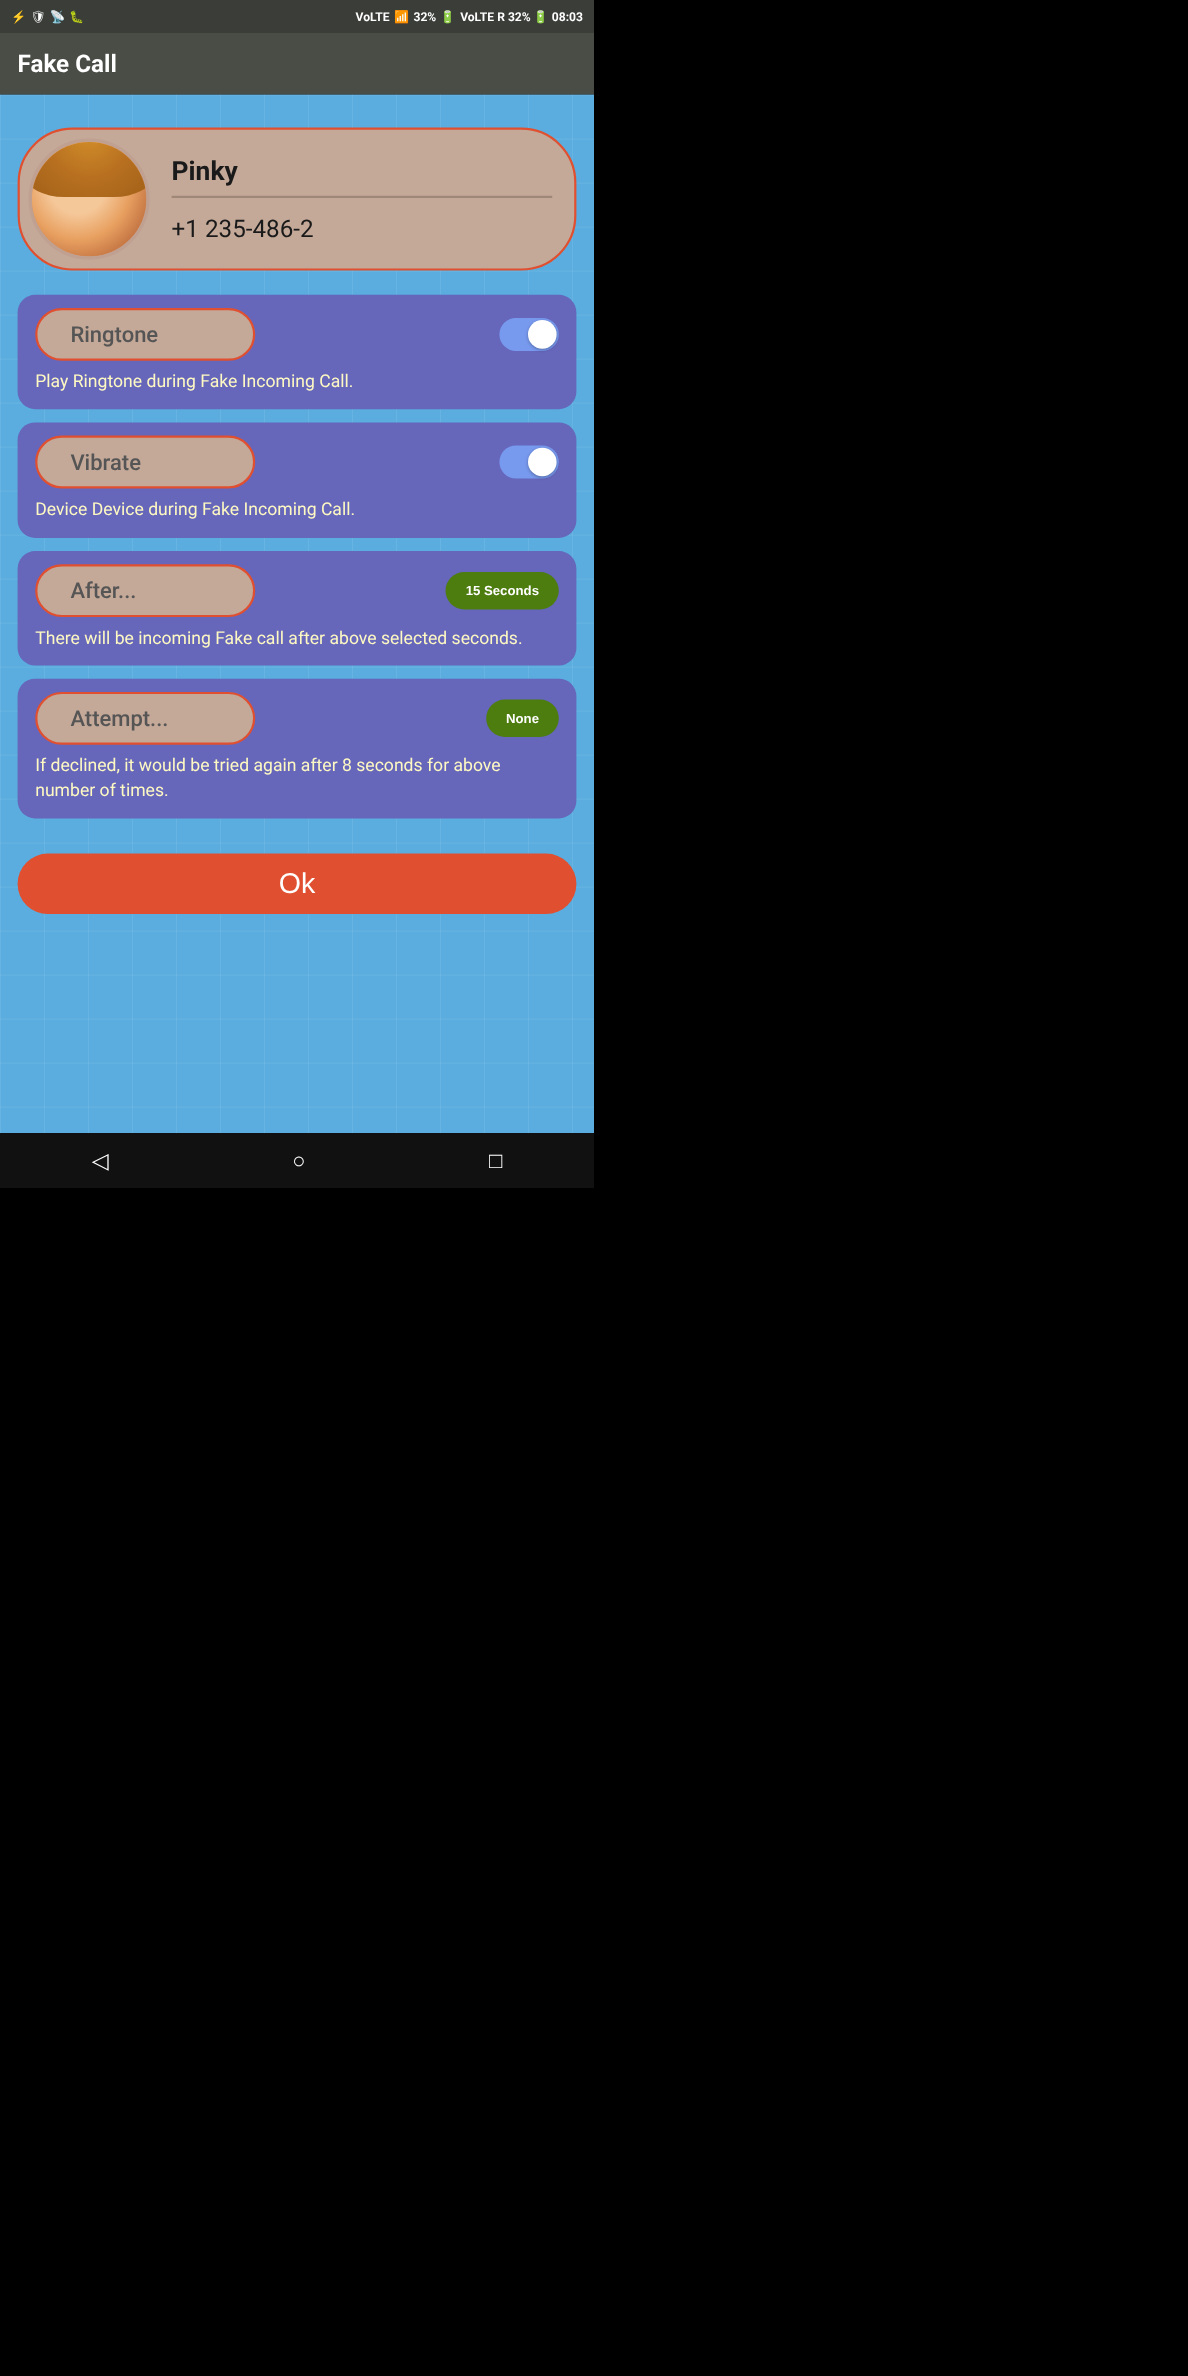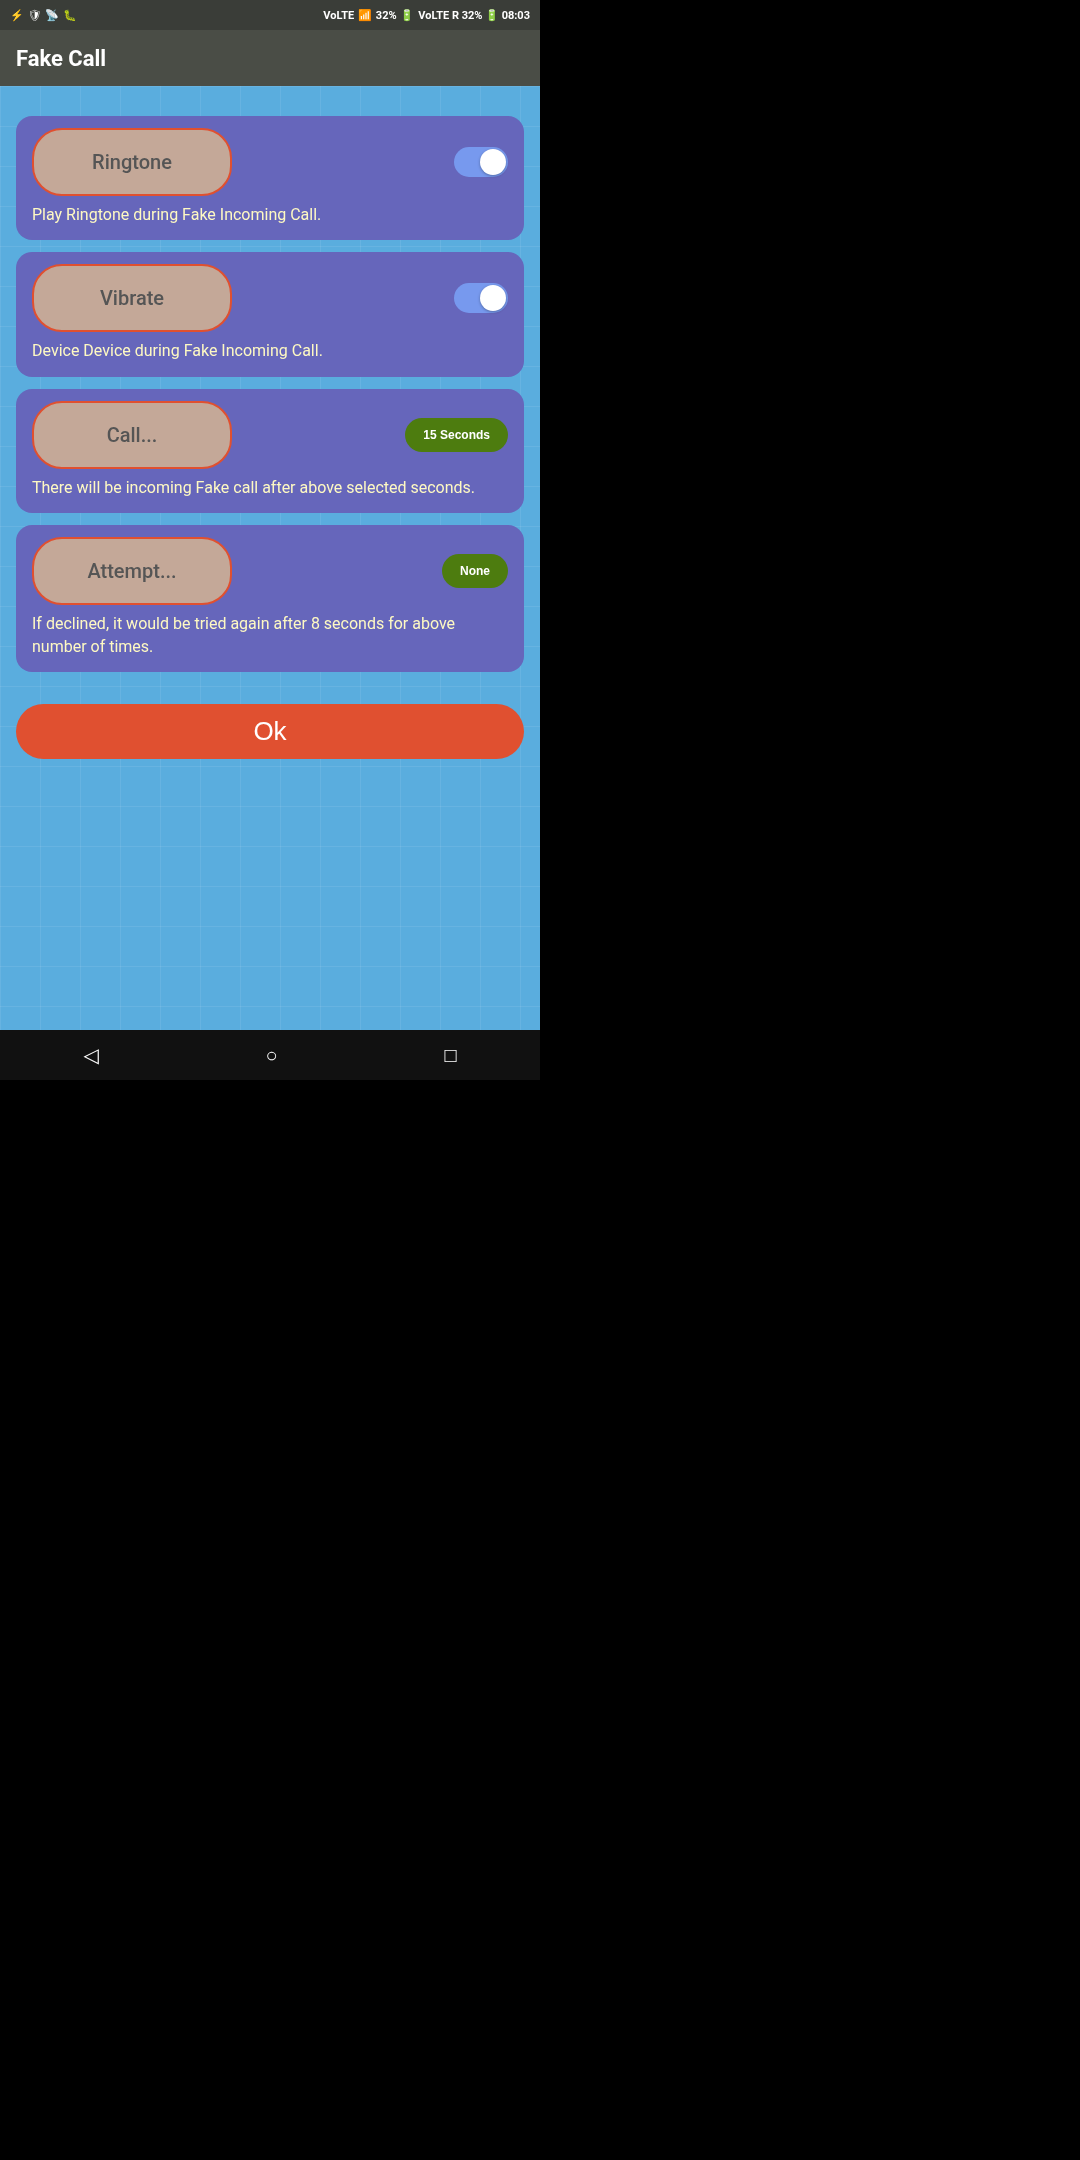--- a/index.html
+++ b/index.html
@@ -135,26 +135,26 @@
     .setting-row {
       display: flex;
       align-items: center;
       justify-content: space-between;
       margin-bottom: 8px;
     }
     .setting-label-pill {
       background: #c4a898;
       border-radius: 30px;
       border: 2px solid #e05030;
-      padding: 20px 30px;
+      padding: 10px 30px;
       font-size: 20px;
       color: #555;
       font-weight: 500;
       min-width: 200px;
-      text-align: center;
+      text-align: left;
     }
     .setting-description {
       color: #fef9c3;
       font-size: 16px;
       line-height: 1.4;
     }
 
     
     .toggle-switch {
       width: 54px;
@@ -241,20 +241,29 @@
     <span>VoLTE  R  32%  🔋  08:03</span>
   </div>
 </div>
 
 <div class="app-bar">
   <span class="app-title">Fake Call</span>
 </div>
 
 <div class="main-content">
 
+  <div class="contact-card">
+    <div class="avatar-circle">
+      <div class="avatar-face"></div>
+    </div>
+    <div class="contact-info">
+      <div class="contact-name">Pinky</div>
+      <div class="contact-phone">+1 235-486-2</div>
+    </div>
+  </div>
 
   <div class="setting-card">
     <div class="setting-row">
       <div class="setting-label-pill">Ringtone</div>
       <div class="toggle-switch on">
         <div class="toggle-knob"></div>
       </div>
     </div>
     <div class="setting-description">Play Ringtone during Fake Incoming Call.</div>
   </div>
@@ -264,21 +273,21 @@
       <div class="setting-label-pill">Vibrate</div>
       <div class="toggle-switch on">
         <div class="toggle-knob"></div>
       </div>
     </div>
     <div class="setting-description">Device Device during Fake Incoming Call.</div>
   </div>
 
   <div class="setting-card">
     <div class="setting-row">
-      <div class="setting-label-pill">Call...</div>
+      <div class="setting-label-pill">After...</div>
       <button class="value-pill">15 Seconds</button>
     </div>
     <div class="setting-description">There will be incoming Fake call after above selected seconds.</div>
   </div>
 
   <div class="setting-card">
     <div class="setting-row">
       <div class="setting-label-pill">Attempt...</div>
       <button class="value-pill">None</button>
     </div>

